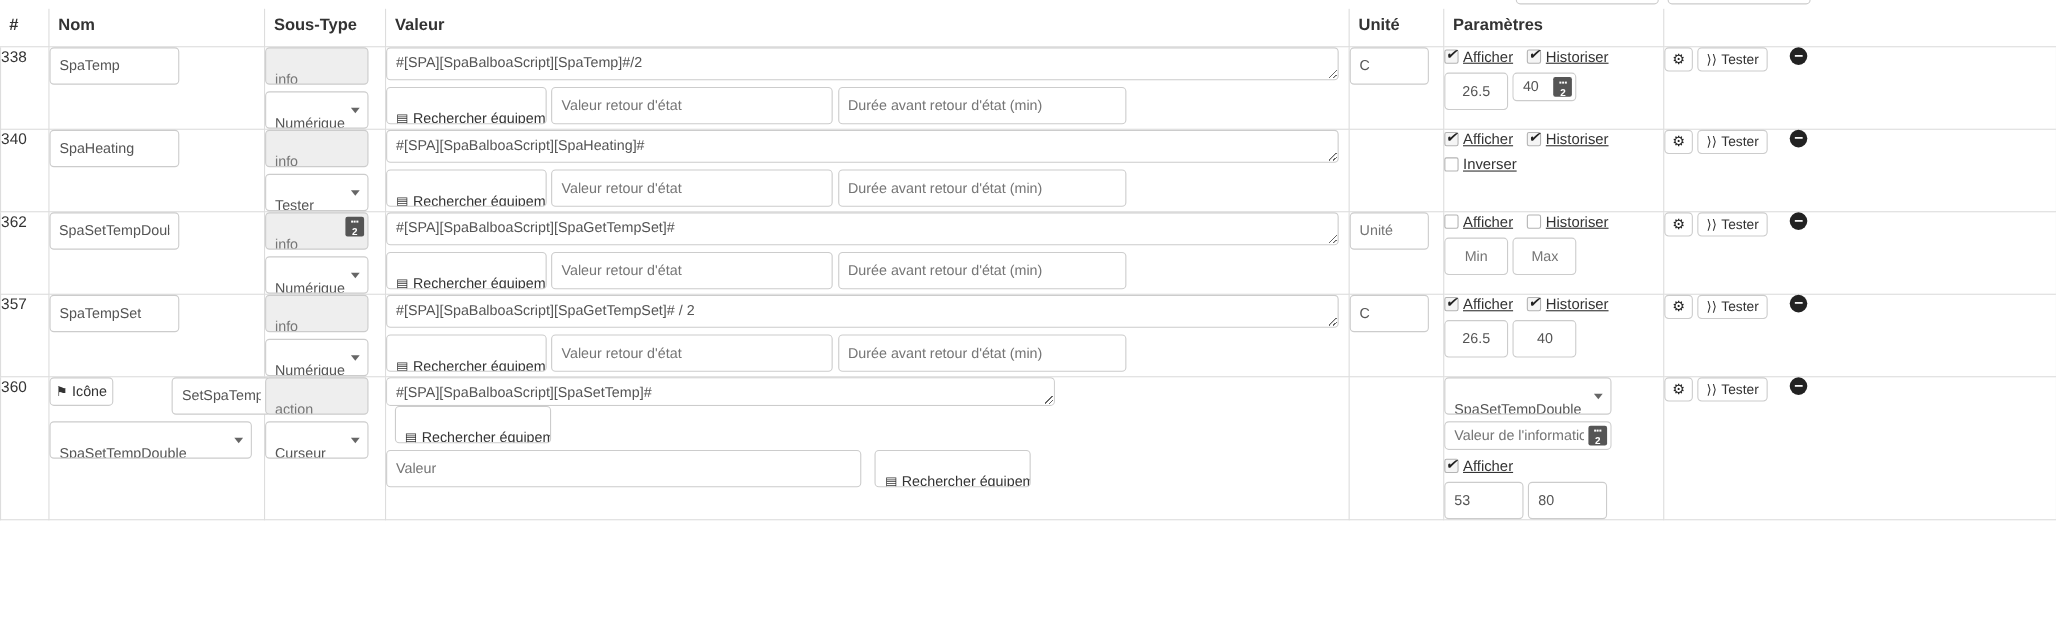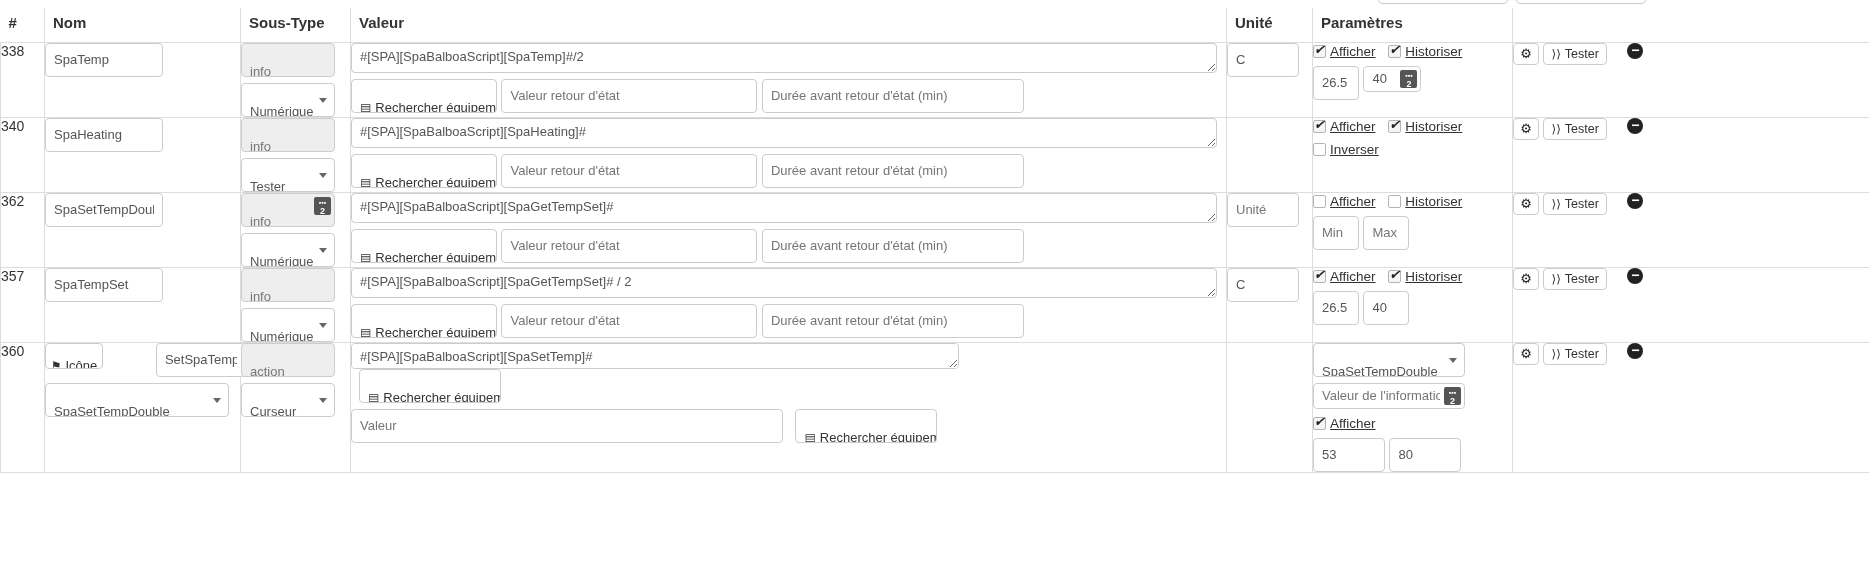--- a/index.html
+++ b/index.html
@@ -57,23 +57,23 @@
   .ctl-row:last-child { margin-bottom: 0; }
 
   .w-nom      { width: 118px; }
   .w-sub      { width: 94px; position: relative; }
   .w-search   { width: 146px; }
   .w-retour   { width: 256px; }
   .w-duree    { width: 262px; }
   .w-unite    { width: 72px; }
   .w-param-sel{ width: 152px; position: relative; }
   .w-info-val { width: 152px; position: relative; }
-  .w-num      { width: 46px; }
+  .w-num      { width: 58px; text-align: center; }
   .w-num-hist { width: 58px; position: relative; }
-  .w-icone    { width: 58px; text-align:center; padding:10px 4px; }
+  .w-icone    { width: 58px; text-align:center; padding:0 4px; }
   .w-cmdname  { width: 186px; position: relative; }
   .w-searchbig{ width: 142px; }
 
   textarea.ta {
     border: 1px solid #cccccc; border-radius: 4px; background:#fff;
     font-family: "Liberation Sans", sans-serif; font-size: 13px; color:#555;
     padding: 5px 8px; resize: vertical; outline: none; display:block;
   }
   .ta-big { width: 866px; height: 30px; }
   .ta-360 { width: 608px; height: 26px; padding: 3px 8px; }

